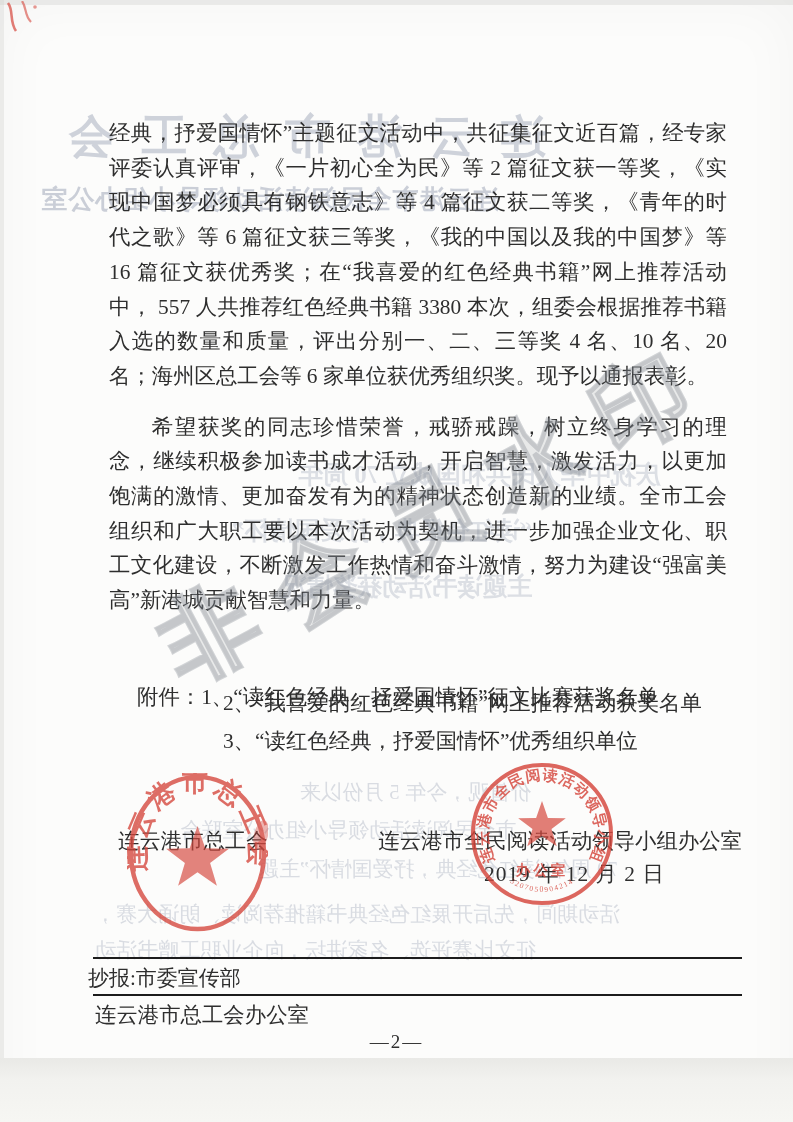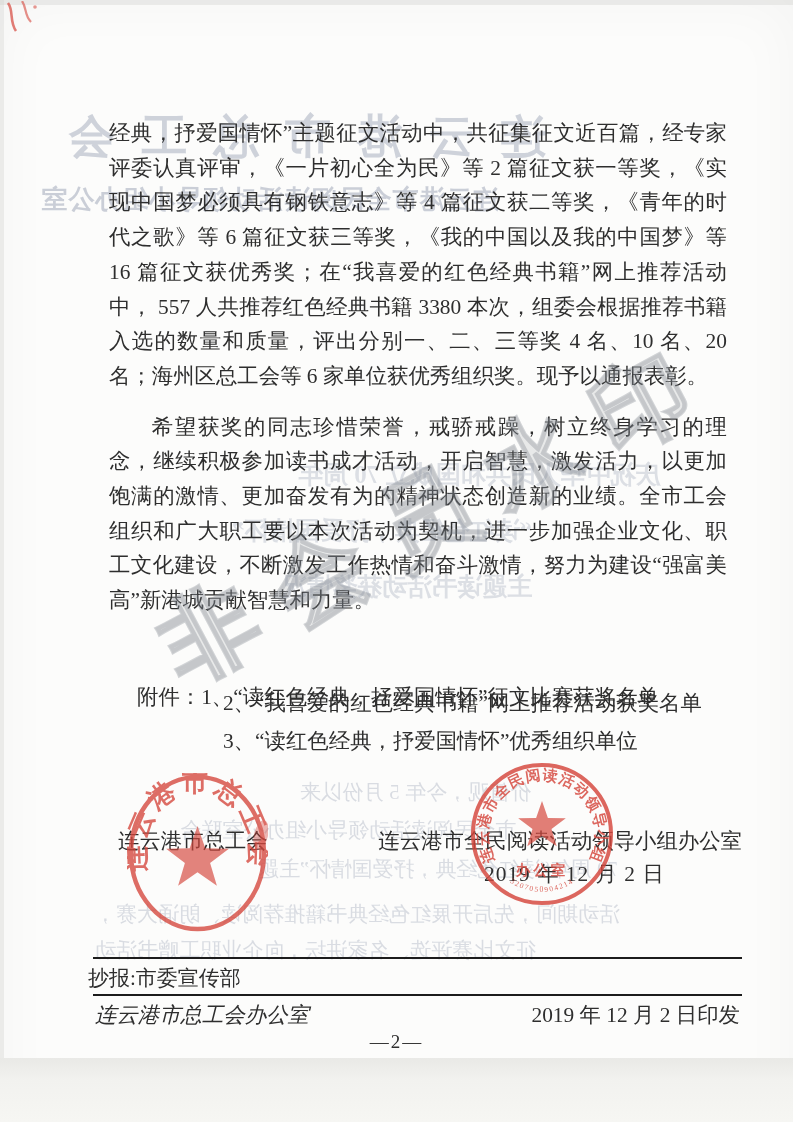--- a/index.html
+++ b/index.html
@@ -28,21 +28,21 @@
   
   .sig{font-size:21.4px;white-space:nowrap;}
   .sig-left{left:118px;top:826px;}
   .sig-right{right:51px;top:826px;}
   .sig-date{left:455px;top:859px;letter-spacing:1px;margin-left:29px;}
   
   .rule{left:93px;width:649px;height:2px;background:#1c1c1c;}
   .rule-1{top:957px;}
   .rule-2{top:994px;}
   .copy-to{left:88px;top:964px;font-size:21px;}
-  .issuer{left:95px;top:1000px;font-size:21.4px;font-style:italic;}
+  .issuer{left:95px;top:1000px;font-size:21.4px;}
   .print-date{right:53px;top:1000px;font-size:21.4px;}
   .page-num{left:0;top:1031px;width:793px;text-align:center;font-size:19px;letter-spacing:2px;}
   
   .watermark{
     left:168px;top:608px;font-size:96px;letter-spacing:26px;font-weight:bold;
     white-space:nowrap;line-height:1;
     transform:rotate(-28deg);transform-origin:left center;
     color:rgba(128,134,144,0.16);
     -webkit-text-stroke:2px rgba(128,134,144,0.34);
     pointer-events:none;
@@ -130,16 +130,15 @@
     <path id="sealR-bottom" d="M 14.9,82.1 A 58,58 0 0 0 129.1,82.1" fill="none"></path>
     <text font-size="7.5" fill="#d5463c" letter-spacing="1.5">
       <textPath href="#sealR-bottom" startOffset="50%" text-anchor="middle">3207050904214</textPath>
     </text>
   </svg>
 
   <div class="abs rule rule-1"></div>
   <div class="abs copy-to">抄报:市委宣传部</div>
   <div class="abs rule rule-2"></div>
   <div class="abs issuer">连云港市总工会办公室</div>
-  <div class="abs print-date">2019 年 12 月 2 日印发</div>
   <div class="abs page-num">—2—</div>
 
 </div>
 
 </body></html>

